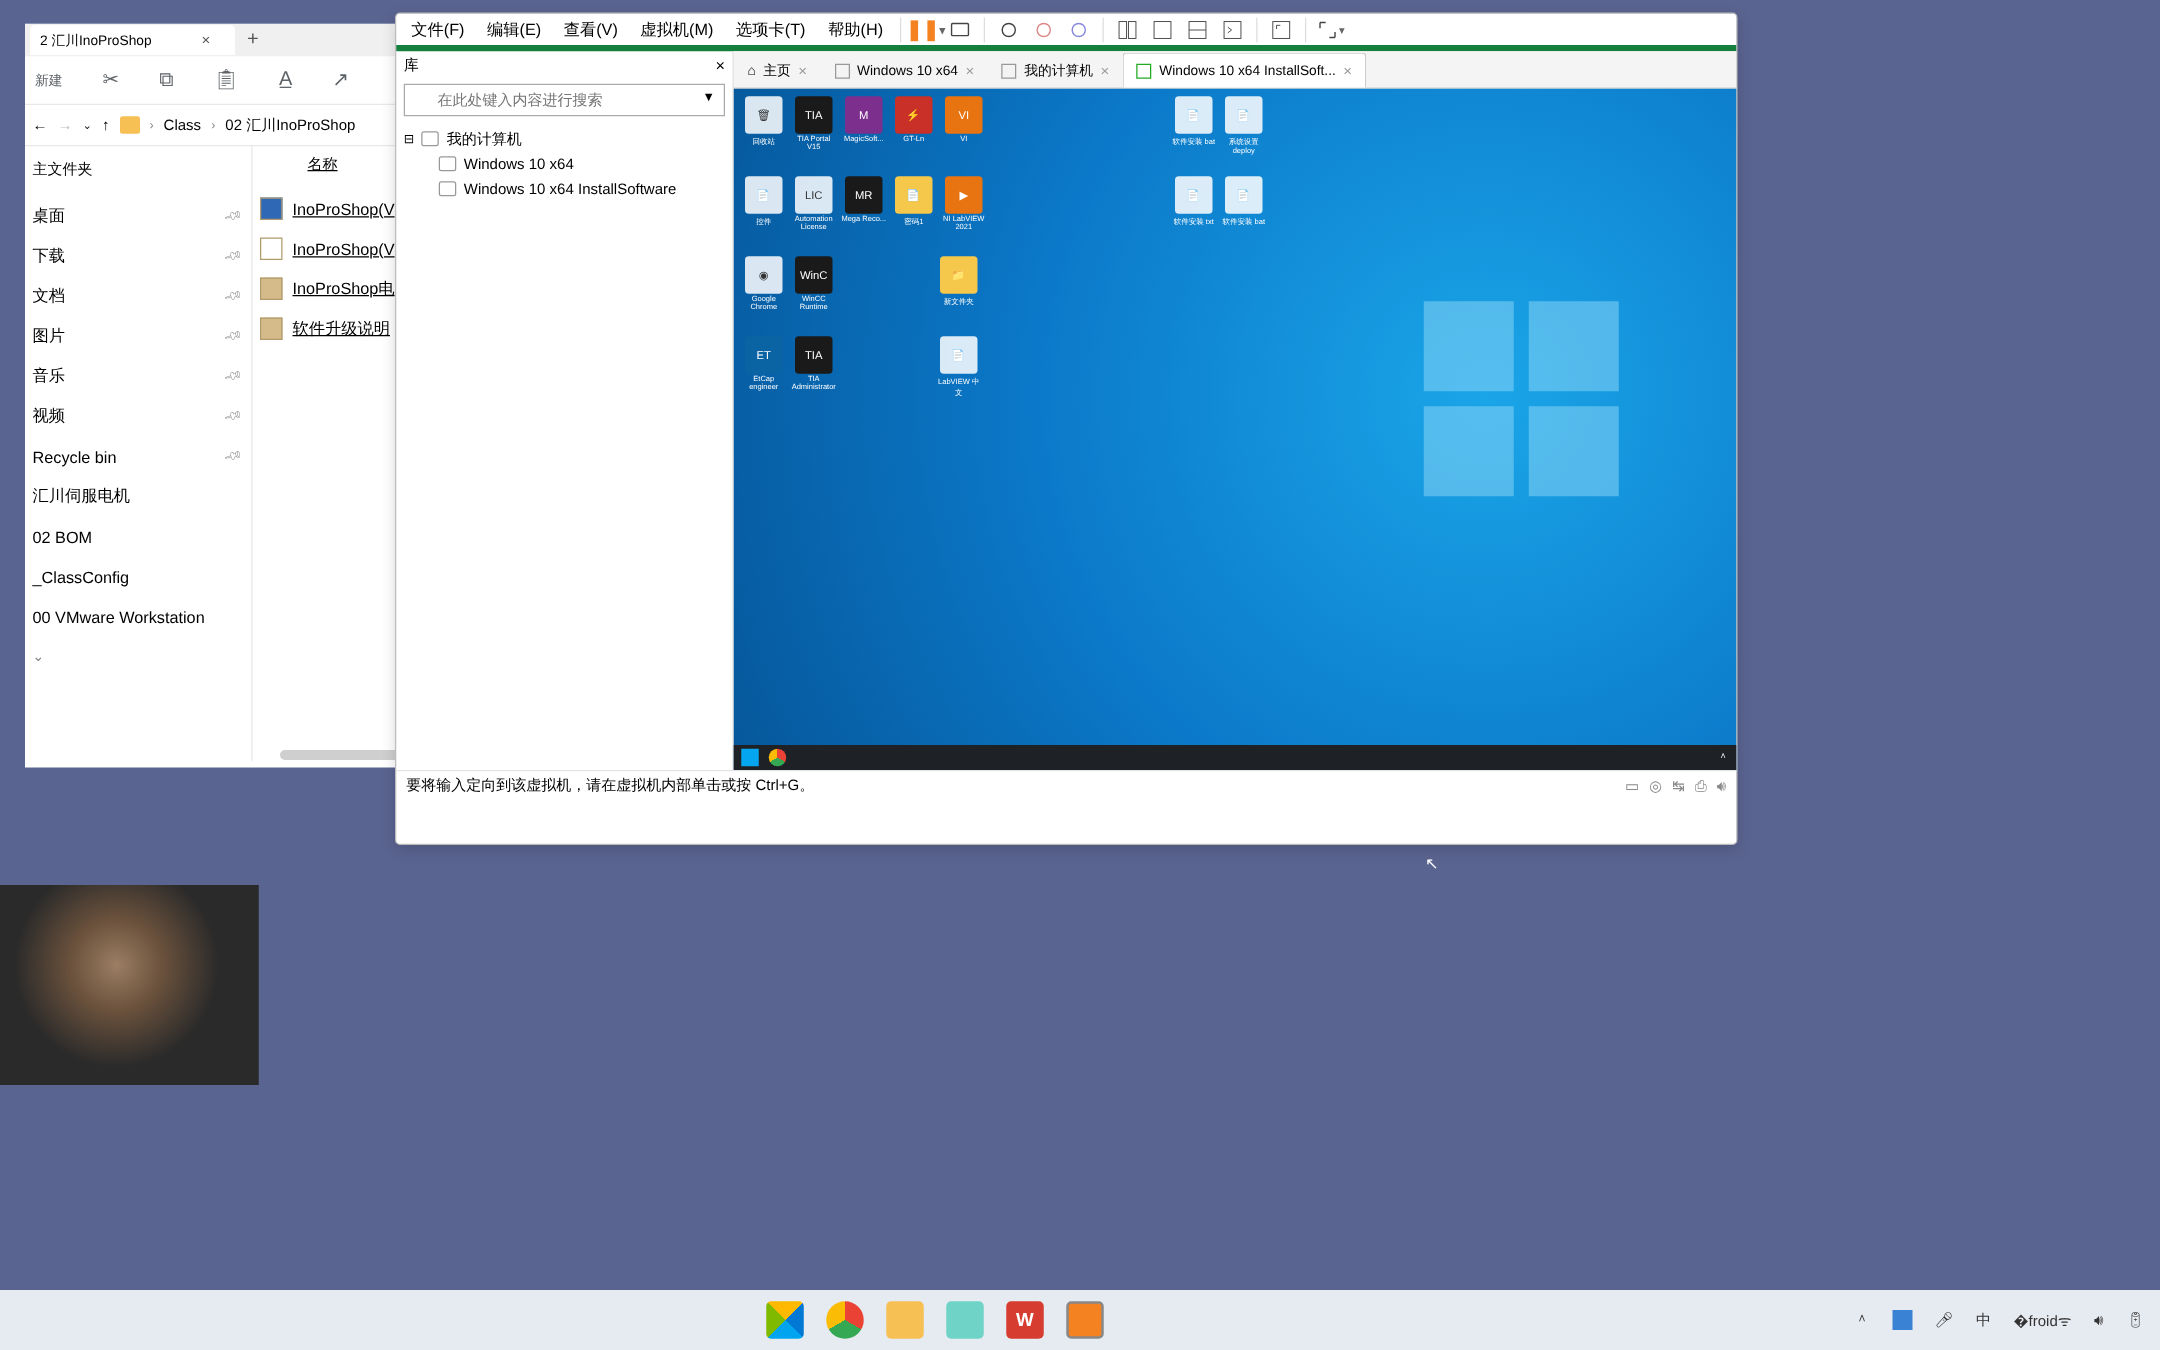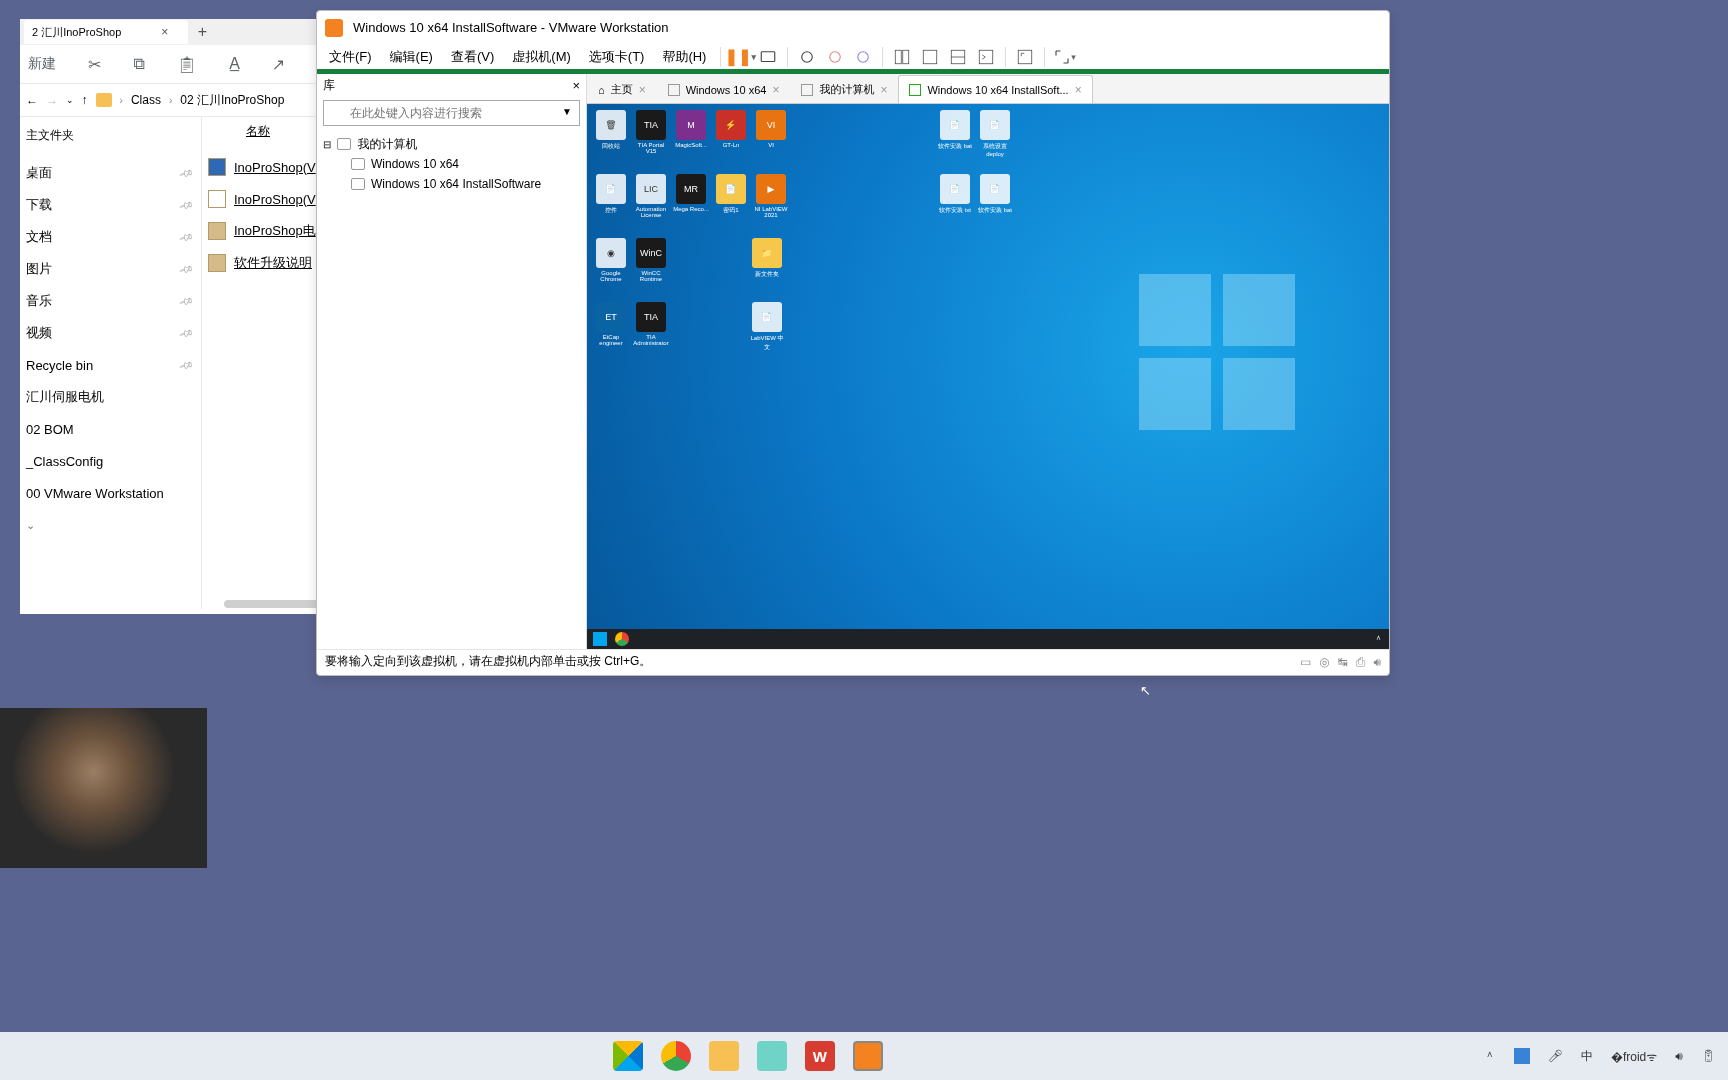--- a/index.html
+++ b/index.html
@@ -5,21 +5,21 @@
 * { margin: 0; padding: 0; box-sizing: border-box; font-family: "Segoe UI", Tahoma, sans-serif; }
 body { width: 1728px; height: 1080px; background: #5a6490; overflow: hidden; position: relative; }
 
 
 .explorer-win { position: absolute; left: 0; top: 19px; width: 316px; height: 595px; background: #fff; overflow: hidden; margin-left: 20px; }
 .explorer-tabbar { height: 26px; background: #f0f0f0; display: flex; align-items: center; padding: 0 4px; }
 .explorer-tab { display: flex; align-items: center; height: 24px; padding: 0 20px 0 8px; background: #fff; border-radius: 4px 4px 0 0; font-size: 11px; gap: 40px; }
 .explorer-tab .close { color: #555; font-size: 12px; }
 .explorer-newtab { width: 28px; text-align: center; color: #555; font-size: 16px; }
 .explorer-toolbar { height: 38px; display: flex; align-items: center; gap: 32px; padding: 0 8px; color: #5f6469; }
-.explorer-toolbar .tbtn { font-size: 14px; }
+.explorer-toolbar .tbtn { font-size: 11px; }
 .explorer-breadcrumb { height: 34px; display: flex; align-items: center; gap: 8px; padding: 0 6px; border-top: 1px solid #e8e8e8; border-bottom: 1px solid #e8e8e8; font-size: 12px; }
 .explorer-breadcrumb .sep { color: #888; font-size: 10px; }
 .explorer-body { display: flex; height: 492px; }
 .explorer-nav { width: 182px; border-right: 1px solid #e8e8e8; padding-top: 6px; overflow: hidden; }
 .explorer-nav .header-row { display: flex; align-items: center; height: 24px; padding-left: 6px; font-size: 12px; }
 .explorer-nav .nav-item { display: flex; align-items: center; justify-content: space-between; height: 32px; padding: 0 8px 0 6px; font-size: 13px; }
 .explorer-nav .pin { color: #888; font-size: 10px; transform: rotate(30deg); }
 .explorer-files { flex: 1; padding-top: 6px; text-decoration: underline; }
 .explorer-files .col-header { height: 22px; padding-left: 44px; font-size: 12px; }
 .explorer-files .file-row { display: flex; align-items: center; gap: 8px; height: 32px; padding-left: 6px; font-size: 13px; }
@@ -182,24 +182,20 @@
       <div class="file-row">
           <span class="file-icon"></span>
           <span>软件升级说明</span>
         </div>
     </div>
   </div>
   <div class="explorer-scrollbar"></div>
 </div>
 
 <div class="vmware-win">
-  <div class="vmware-titlebar">
-    <span class="logo"></span>
-    <span class="title">Windows 10 x64 InstallSoftware - VMware Workstation</span>
-  </div>
   <div class="vmware-menubar">
     <span class="menu-item">文件(F)</span>
     <span class="menu-item">编辑(E)</span>
     <span class="menu-item">查看(V)</span>
     <span class="menu-item">虚拟机(M)</span>
     <span class="menu-item">选项卡(T)</span>
     <span class="menu-item">帮助(H)</span>
     <span class="tool-sep"></span>
     <span class="tool-btn pause-btn">❚❚ <span style="font-size:9px;color:#666">▾</span></span>
     <span class="tool-btn">

